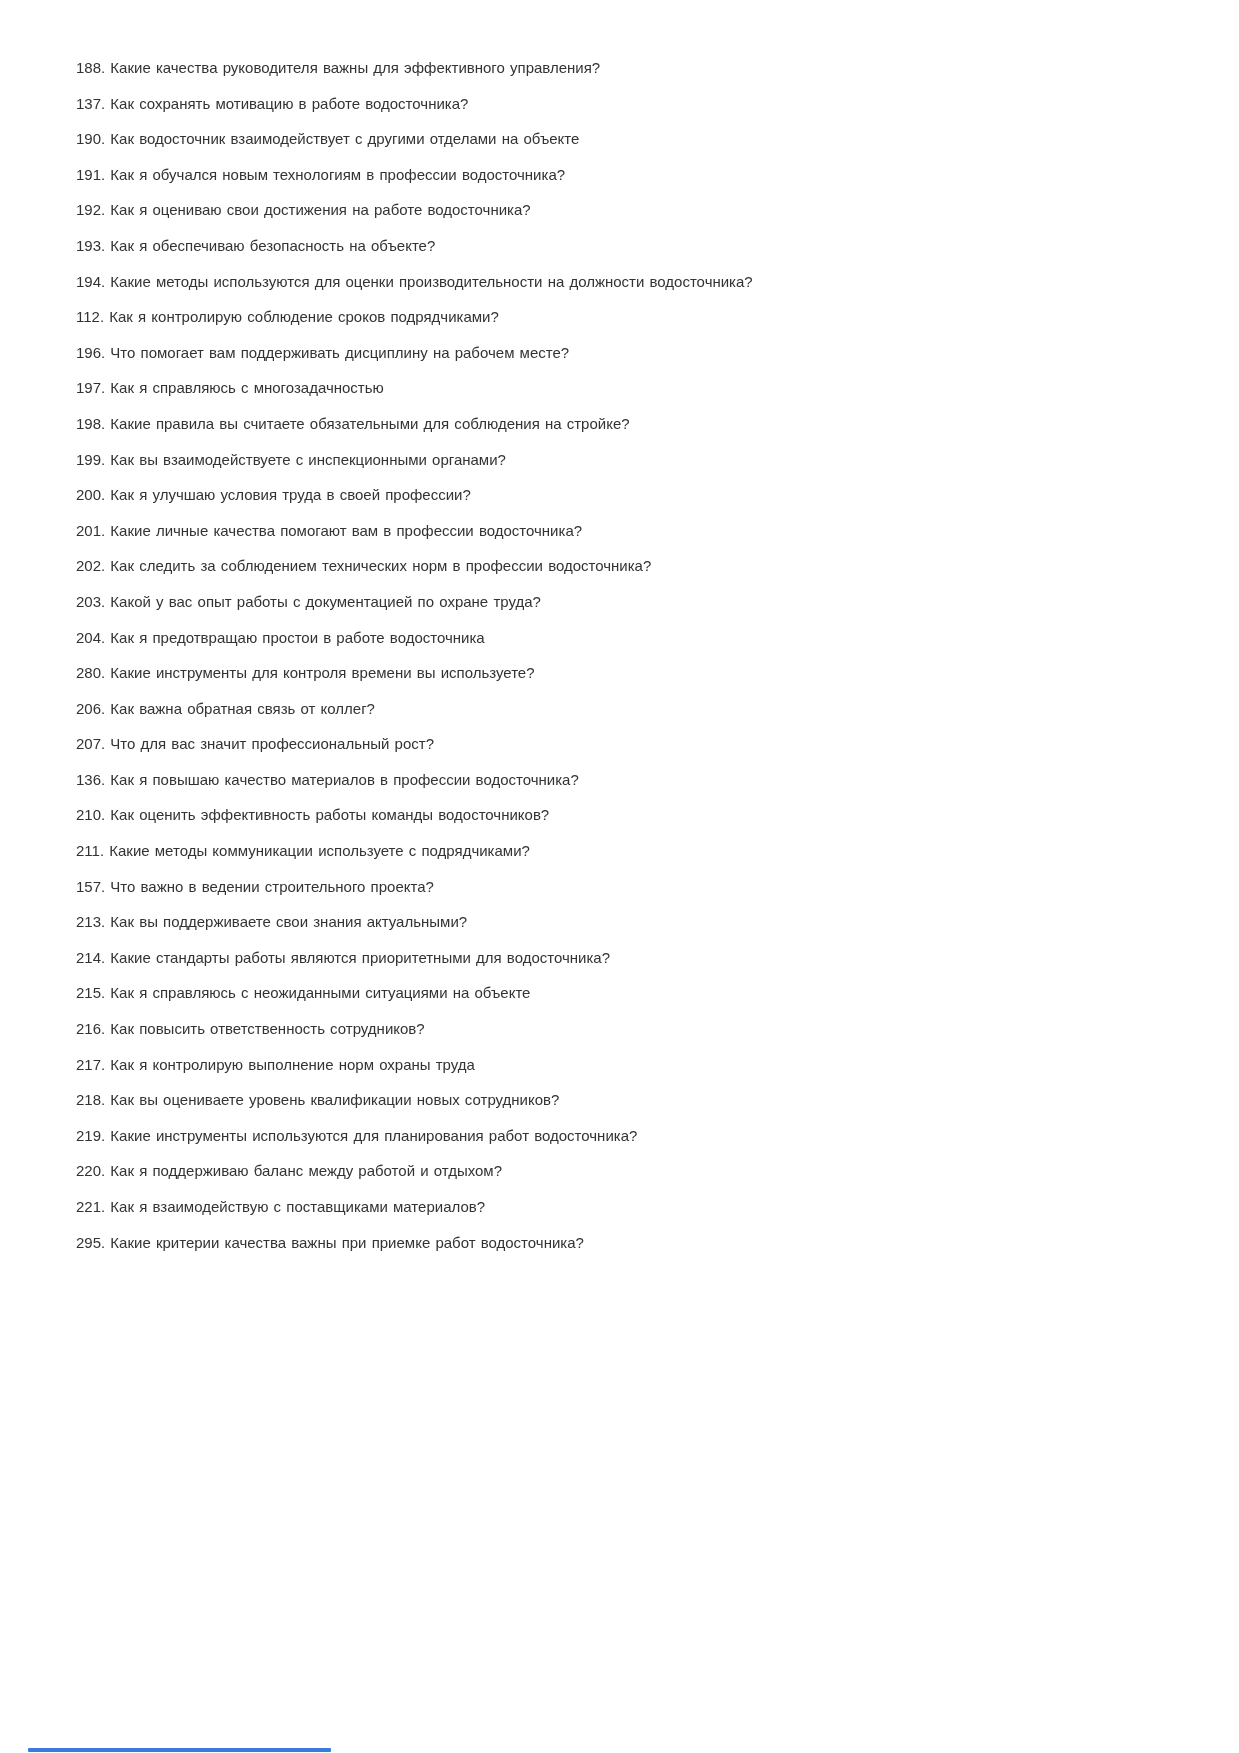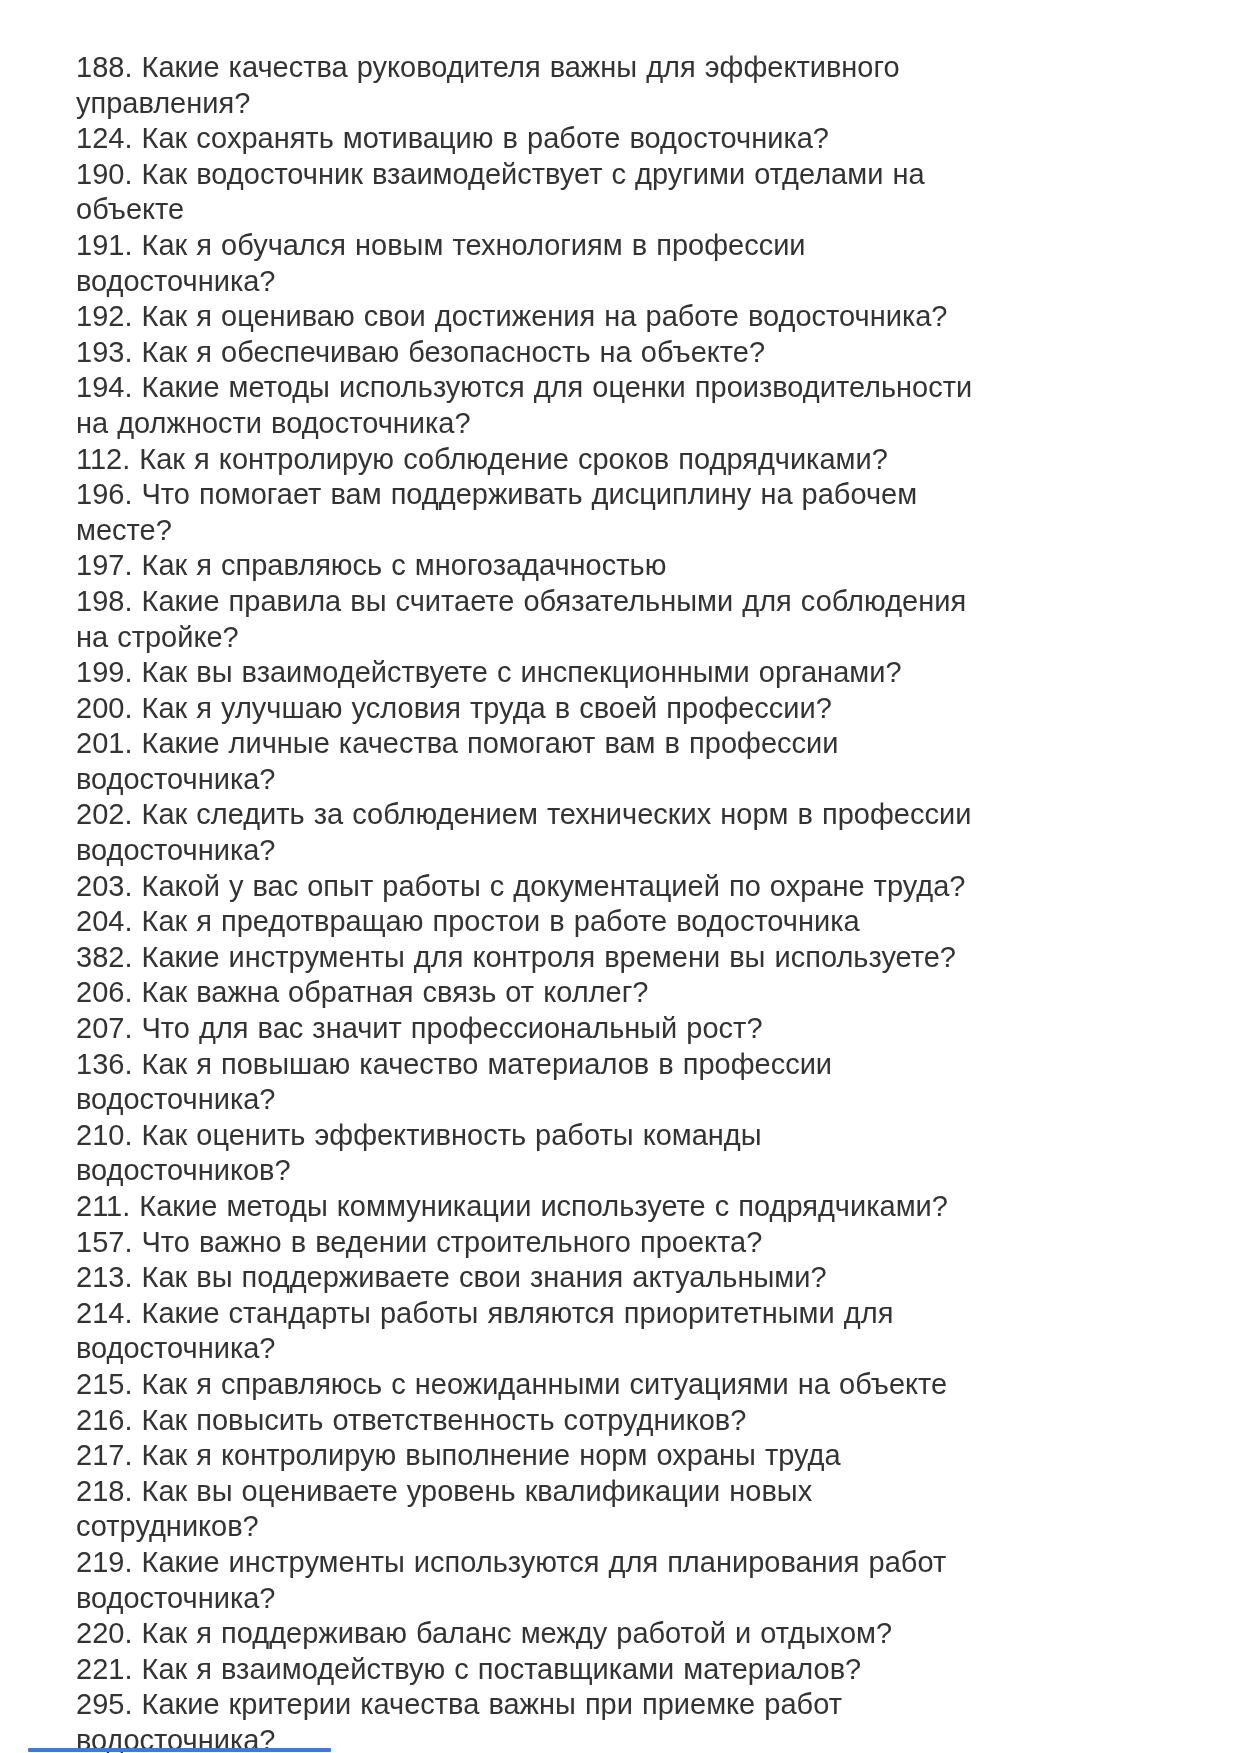--- a/index.html
+++ b/index.html
@@ -22,21 +22,21 @@
   }
   .content {
     position: absolute;
     left: 76px;
     top: 50px;
     width: 905px;
   }
   .question {
     margin: 0;
     padding: 0;
-    font-size: 29px;
+    font-size: 15px;
     line-height: 35.6px;
     font-weight: 400;
     color: #333333;
     word-spacing: 1px;
   }
   .accent-line {
     position: absolute;
     left: 28px;
     bottom: 1px;
     width: 303px;
@@ -44,37 +44,37 @@
     background: #3b7bdf;
     border-radius: 1px;
   }
 </style>
 </head>
 <body>
 
 <div class="page">
   <div class="content">
     <p class="question">188. Какие качества руководителя важны для эффективного управления?</p>
-    <p class="question">124. Как сохранять мотивацию в работе водосточника?</p>
+    <p class="question">137. Как сохранять мотивацию в работе водосточника?</p>
     <p class="question">190. Как водосточник взаимодействует с другими отделами на объекте</p>
     <p class="question">191. Как я обучался новым технологиям в профессии водосточника?</p>
     <p class="question">192. Как я оцениваю свои достижения на работе водосточника?</p>
     <p class="question">193. Как я обеспечиваю безопасность на объекте?</p>
     <p class="question">194. Какие методы используются для оценки производительности на должности водосточника?</p>
     <p class="question">112. Как я контролирую соблюдение сроков подрядчиками?</p>
     <p class="question">196. Что помогает вам поддерживать дисциплину на рабочем месте?</p>
     <p class="question">197. Как я справляюсь с многозадачностью</p>
     <p class="question">198. Какие правила вы считаете обязательными для соблюдения на стройке?</p>
     <p class="question">199. Как вы взаимодействуете с инспекционными органами?</p>
     <p class="question">200. Как я улучшаю условия труда в своей профессии?</p>
     <p class="question">201. Какие личные качества помогают вам в профессии водосточника?</p>
     <p class="question">202. Как следить за соблюдением технических норм в профессии водосточника?</p>
     <p class="question">203. Какой у вас опыт работы с документацией по охране труда?</p>
     <p class="question">204. Как я предотвращаю простои в работе водосточника</p>
-    <p class="question">382. Какие инструменты для контроля времени вы используете?</p>
+    <p class="question">280. Какие инструменты для контроля времени вы используете?</p>
     <p class="question">206. Как важна обратная связь от коллег?</p>
     <p class="question">207. Что для вас значит профессиональный рост?</p>
     <p class="question">136. Как я повышаю качество материалов в профессии водосточника?</p>
     <p class="question">210. Как оценить эффективность работы команды водосточников?</p>
     <p class="question">211. Какие методы коммуникации используете с подрядчиками?</p>
     <p class="question">157. Что важно в ведении строительного проекта?</p>
     <p class="question">213. Как вы поддерживаете свои знания актуальными?</p>
     <p class="question">214. Какие стандарты работы являются приоритетными для водосточника?</p>
     <p class="question">215. Как я справляюсь с неожиданными ситуациями на объекте</p>
     <p class="question">216. Как повысить ответственность сотрудников?</p>

